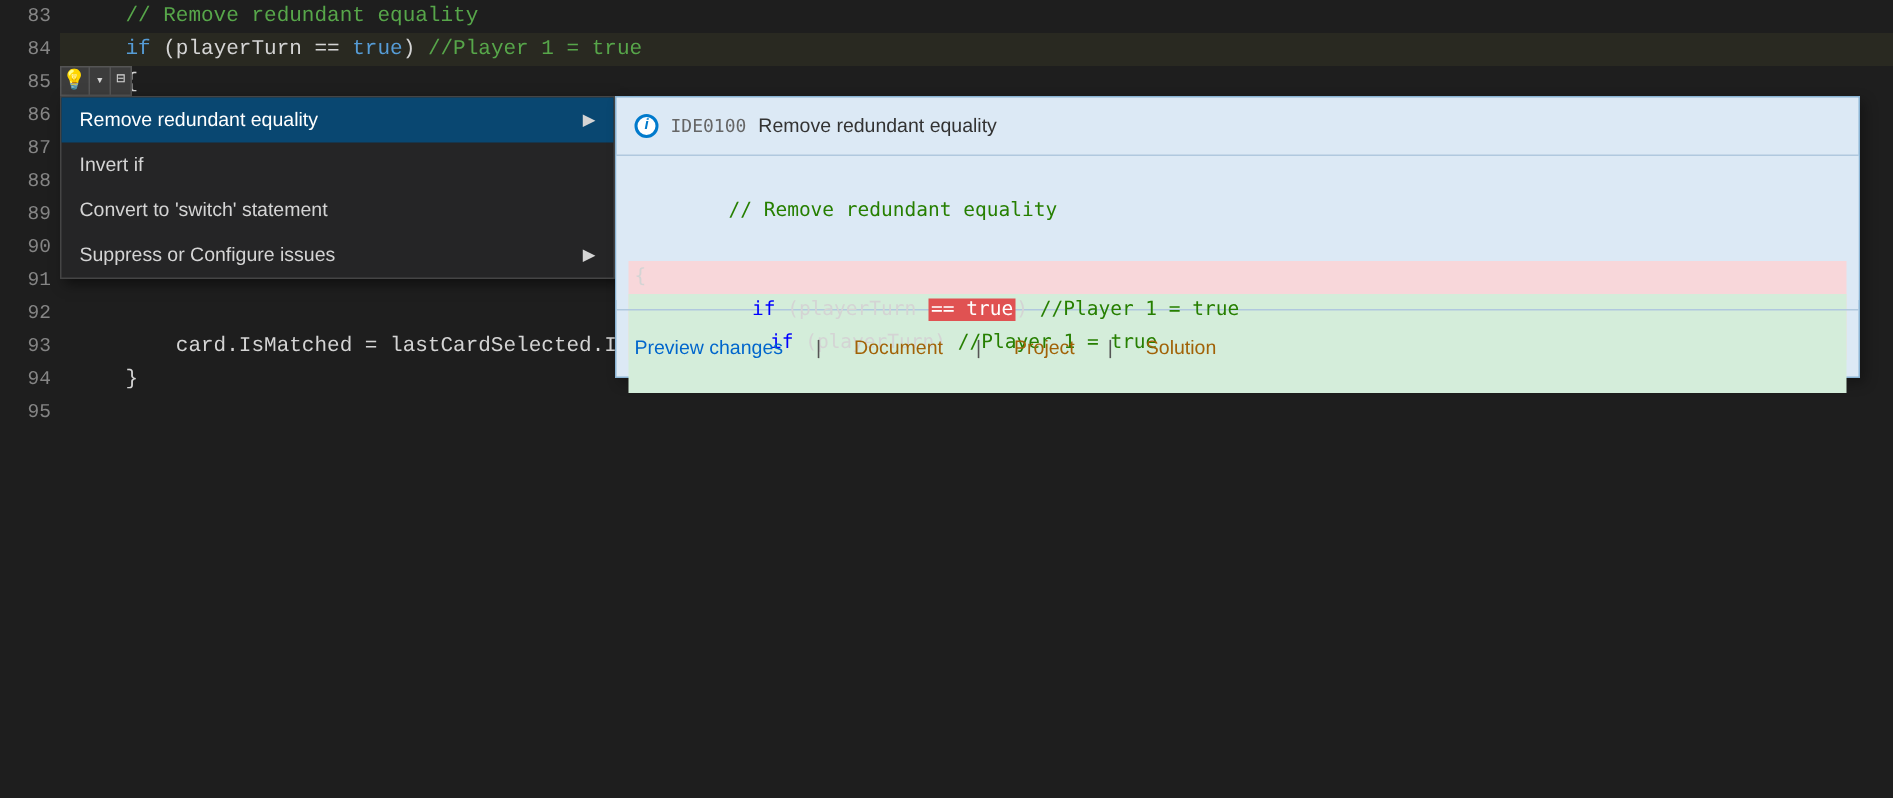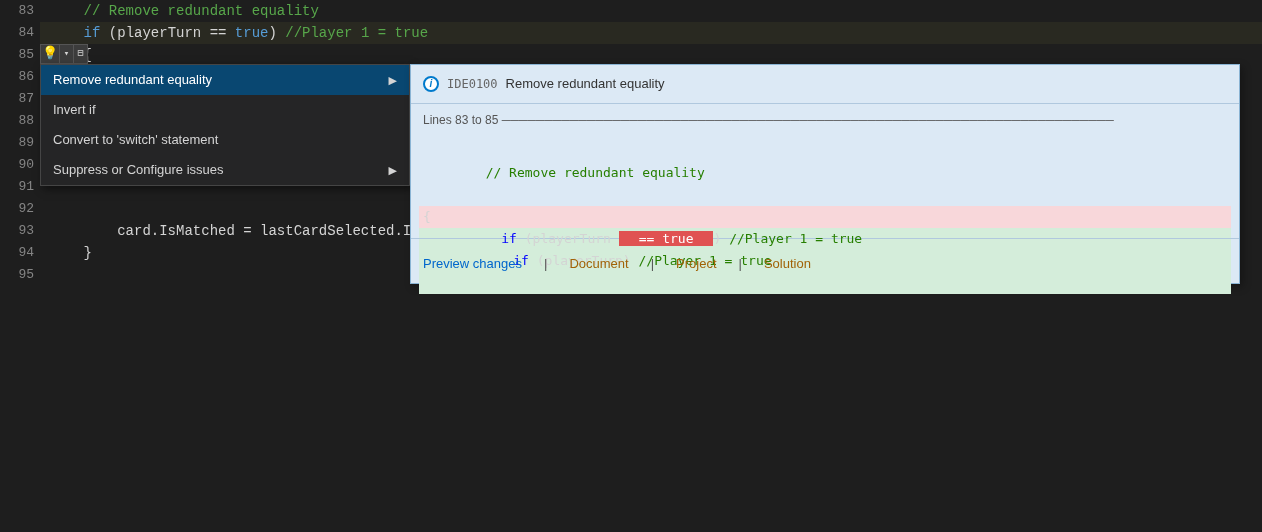--- a/index.html
+++ b/index.html
@@ -232,21 +232,21 @@
     .preview-line-added {
       background: #d4edda;
       display: block;
       padding: 0 16px;
       margin: 0 -4px;
     }
 
     .highlight-red {
       background: #e05252;
       color: white;
-      padding: 0 20px;
+      padding: 0 2px;
     }
 
     .preview-separator {
       height: 1px;
       background: #b0c8de;
       margin: 6px 0;
     }
 
     .preview-footer {
       padding: 8px 12px;
@@ -349,21 +349,20 @@
     </div>
   </div>
 
   <div class="preview-panel">
     <div class="preview-header">
       <div class="info-icon">i</div>
       <span class="preview-header-code">IDE0100</span>
       <span class="preview-header-text">Remove redundant equality</span>
     </div>
     <div class="preview-divider"></div>
-    <div class="preview-lines-label">Lines 83 to 85 ────────────────────────────────────────────────────────────────────────</div>
 
     <div class="preview-code-area">
 
       <div class="preview-code-line">
         <span class="pc-comment">// Remove redundant equality</span>
       </div>
 
       <div class="preview-code-line">
         <span class="preview-line-removed">
           <span class="pc-keyword">if</span> (playerTurn <span class="highlight-red">== true</span>) <span class="pc-comment">//Player 1 = true</span>

